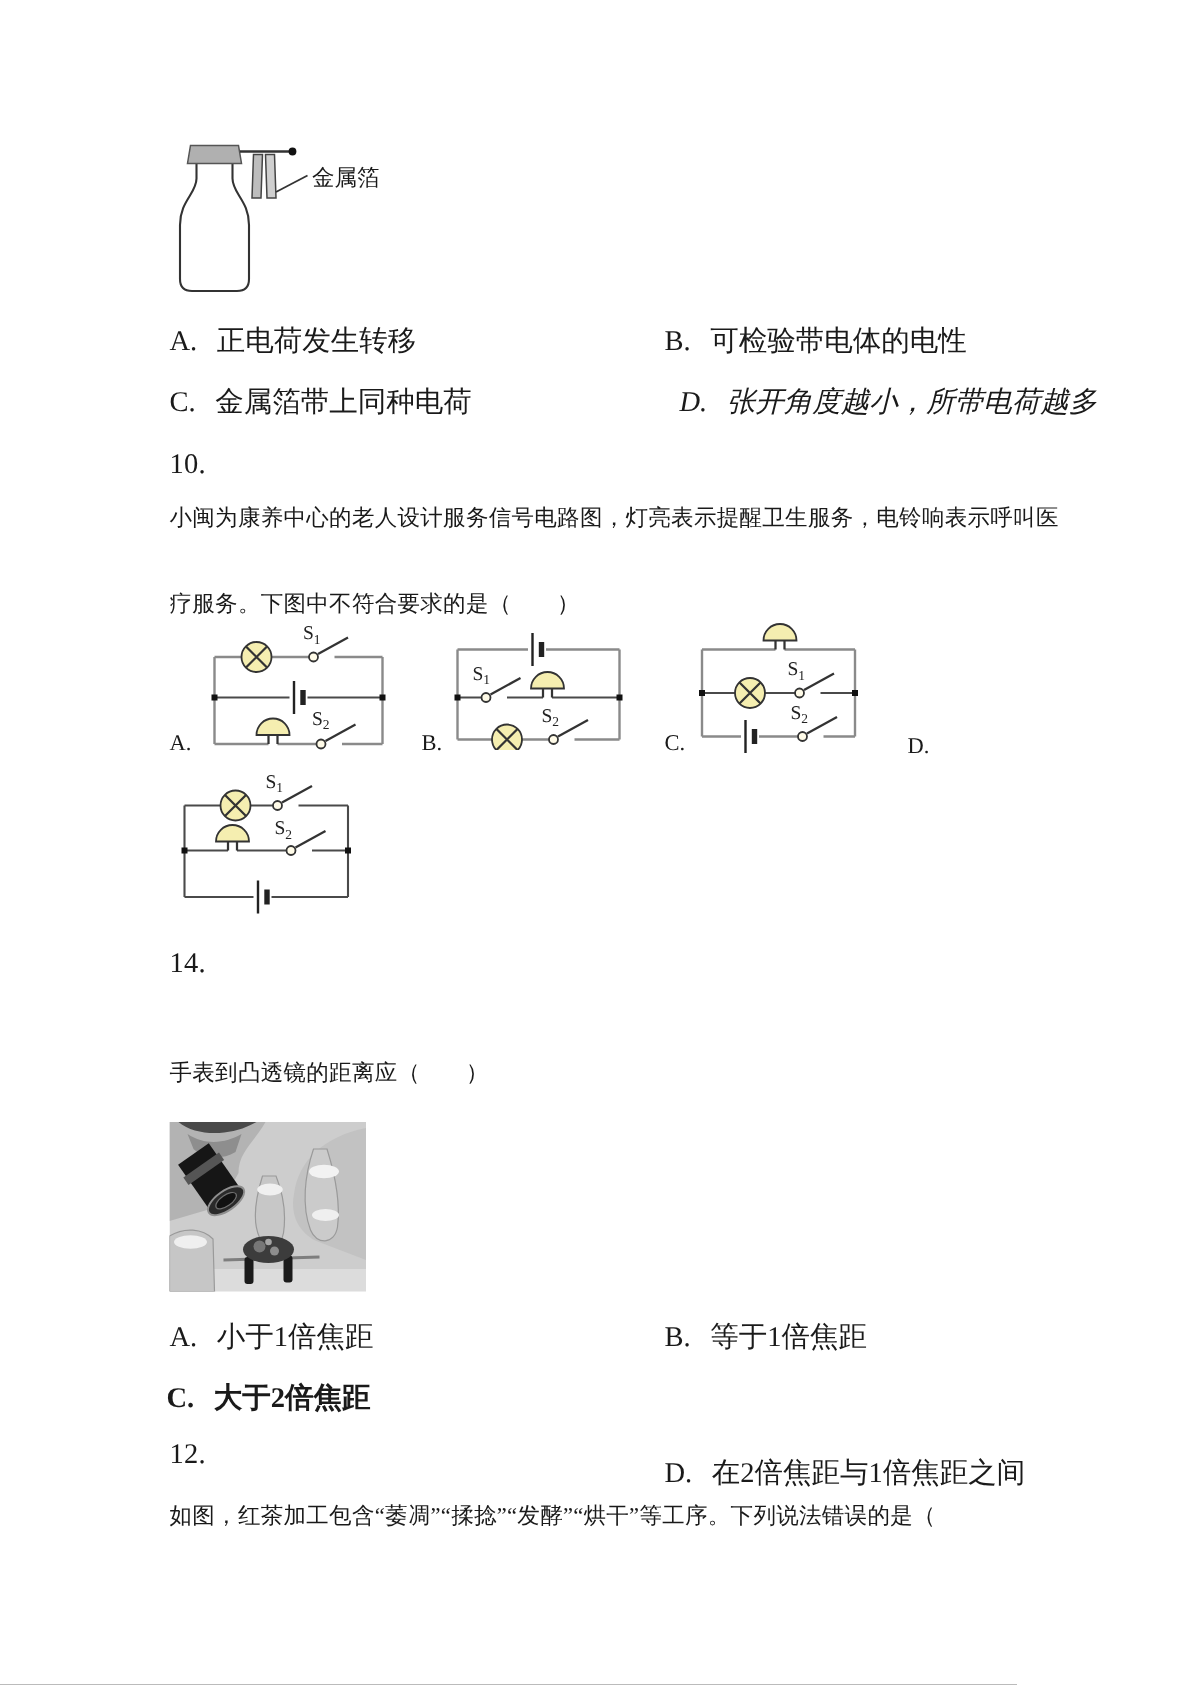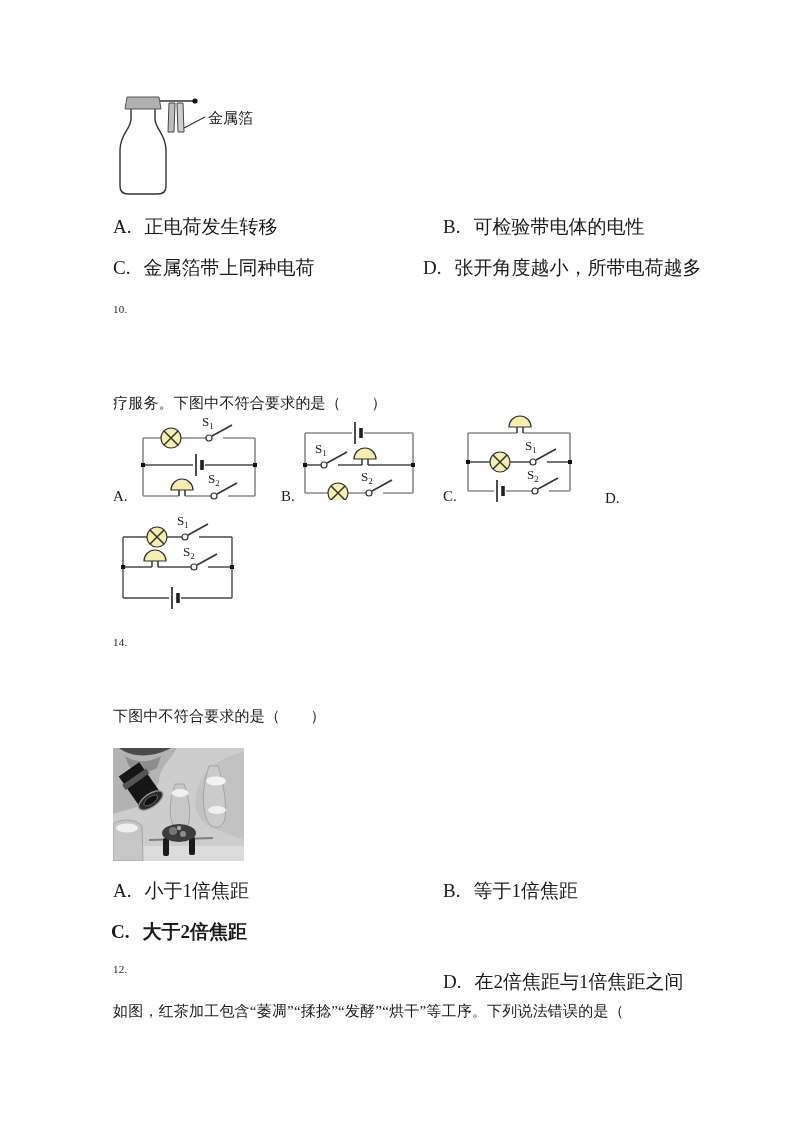--- a/index.html
+++ b/index.html
@@ -14,21 +14,21 @@
   }
   .abs{position:absolute;}
   .txt{
     position:absolute;
     font-size:15px;
     line-height:19px;
     letter-spacing:0.2px;
     white-space:nowrap;
     color:#1a1a1a;
   }
-  .qnum{font-size:11px;}
+  .qnum{font-size:19px;}
   .opt{position:absolute;font-size:19px;white-space:nowrap;}
   .opt .letter{display:inline-block;min-width:14px;margin-right:13px;}
   .circ-label{position:absolute;font-size:15px;}
   svg text.slabel{font-family:"Liberation Serif","DejaVu Serif",serif;font-size:13px;fill:#222;}
   svg tspan.ssub{font-size:9px;}
   svg text.foil-label{font-family:"Liberation Serif","DejaVu Serif",serif;font-size:15px;fill:#1a1a1a;}
   svg .wire{stroke:#4a4a4a;stroke-width:1.4;fill:none;}
   svg .wireg{stroke:#8a8a8a;stroke-width:1.6;fill:none;}
   svg .comp{stroke:#333;stroke-width:1.2;}
   svg .blade{stroke:#333;stroke-width:1.5;}
@@ -59,25 +59,26 @@
 
   <div class="opt" style="left:113px;top:214px;">
     <span class="letter">A.</span><span>正电荷发生转移</span>
   </div>
   <div class="opt" style="left:443px;top:214px;">
     <span class="letter">B.</span><span>可检验带电体的电性</span>
   </div>
   <div class="opt" style="left:113px;top:255px;">
     <span class="letter">C.</span><span>金属箔带上同种电荷</span>
   </div>
-  <div class="opt" style="left:423px;top:255px;">
+  <div class="opt" style="left:453px;top:255px;font-style:italic;">
     <span class="letter">D.</span><span>张开角度越小，所带电荷越多</span>
   </div>
 
   <div class="txt qnum" style="left:113px;top:300px;">10.</div>
+  <div class="txt" style="left:113px;top:337px;">小闽为康养中心的老人设计服务信号电路图，灯亮表示提醒卫生服务，电铃响表示呼叫医</div>
   <div class="txt" style="left:113px;top:394px;">疗服务。下图中不符合要求的是（　　）</div>
 
   <svg class="abs" style="left:120px;top:412px;" width="140" height="96" viewBox="0 0 140 96">
     <path class="wireg" d="M23,26 V84 M135,26 V84"></path>
     <path class="wireg" d="M23,26 H41 M61,26 H86 M103,26 H135"></path>
     <circle cx="51" cy="26" r="10" class="comp" fill="#f5eeb0"></circle>
     <path class="blade" d="M44,19 L58,33 M44,33 L58,19"></path>
     <circle cx="89" cy="26" r="3" fill="#fffbe8" stroke="#333" stroke-width="1.2"></circle>
     <line class="blade" x1="92" y1="24" x2="112" y2="13"></line>
     <text x="82" y="14" class="slabel"><tspan>S</tspan><tspan class="ssub" dy="3">1</tspan></text>
@@ -155,21 +156,21 @@
     <path class="blade" d="M33,52 V58 M39,52 V58"></path>
     <circle cx="75" cy="58" r="3" fill="#fffbe8" stroke="#333" stroke-width="1.2"></circle>
     <line class="blade" x1="78" y1="56" x2="98" y2="45"></line>
     <text x="64" y="47" class="slabel"><tspan>S</tspan><tspan class="ssub" dy="3">2</tspan></text>
     <path class="wire" d="M4,89 H50 M62,89 H113"></path>
     <line class="batt-long" x1="53" y1="78" x2="53" y2="100"></line>
     <line class="batt-short" x1="59" y1="84" x2="59" y2="94"></line>
   </svg>
 
   <div class="txt qnum" style="left:113px;top:633px;">14.</div>
-  <div class="txt" style="left:113px;top:707px;">下图中不符合要求的是（　　）</div>
+  <div class="txt" style="left:113px;top:707px;">手表到凸透镜的距离应（　　）</div>
 
   <svg class="abs" style="left:113px;top:748px;" width="131" height="113" viewBox="0 0 131 113">
     <rect width="131" height="113" fill="#cdcdcd"></rect>
     <rect y="98" width="131" height="15" fill="#dcdcdc"></rect>
 
     <path d="M0,0 L64,0 C56,14 46,20 46,34 L34,56 L0,66 Z" fill="#b3b3b3"></path>
     <path d="M6,0 C18,10 40,9 54,2 L58,0 Z" fill="#4a4a4a"></path>
     <path d="M12,8 C24,16 38,14 48,8 L44,20 C34,26 22,24 16,18 Z" fill="#8e8e8e"></path>
 
     <g transform="rotate(-35 27 38)">

